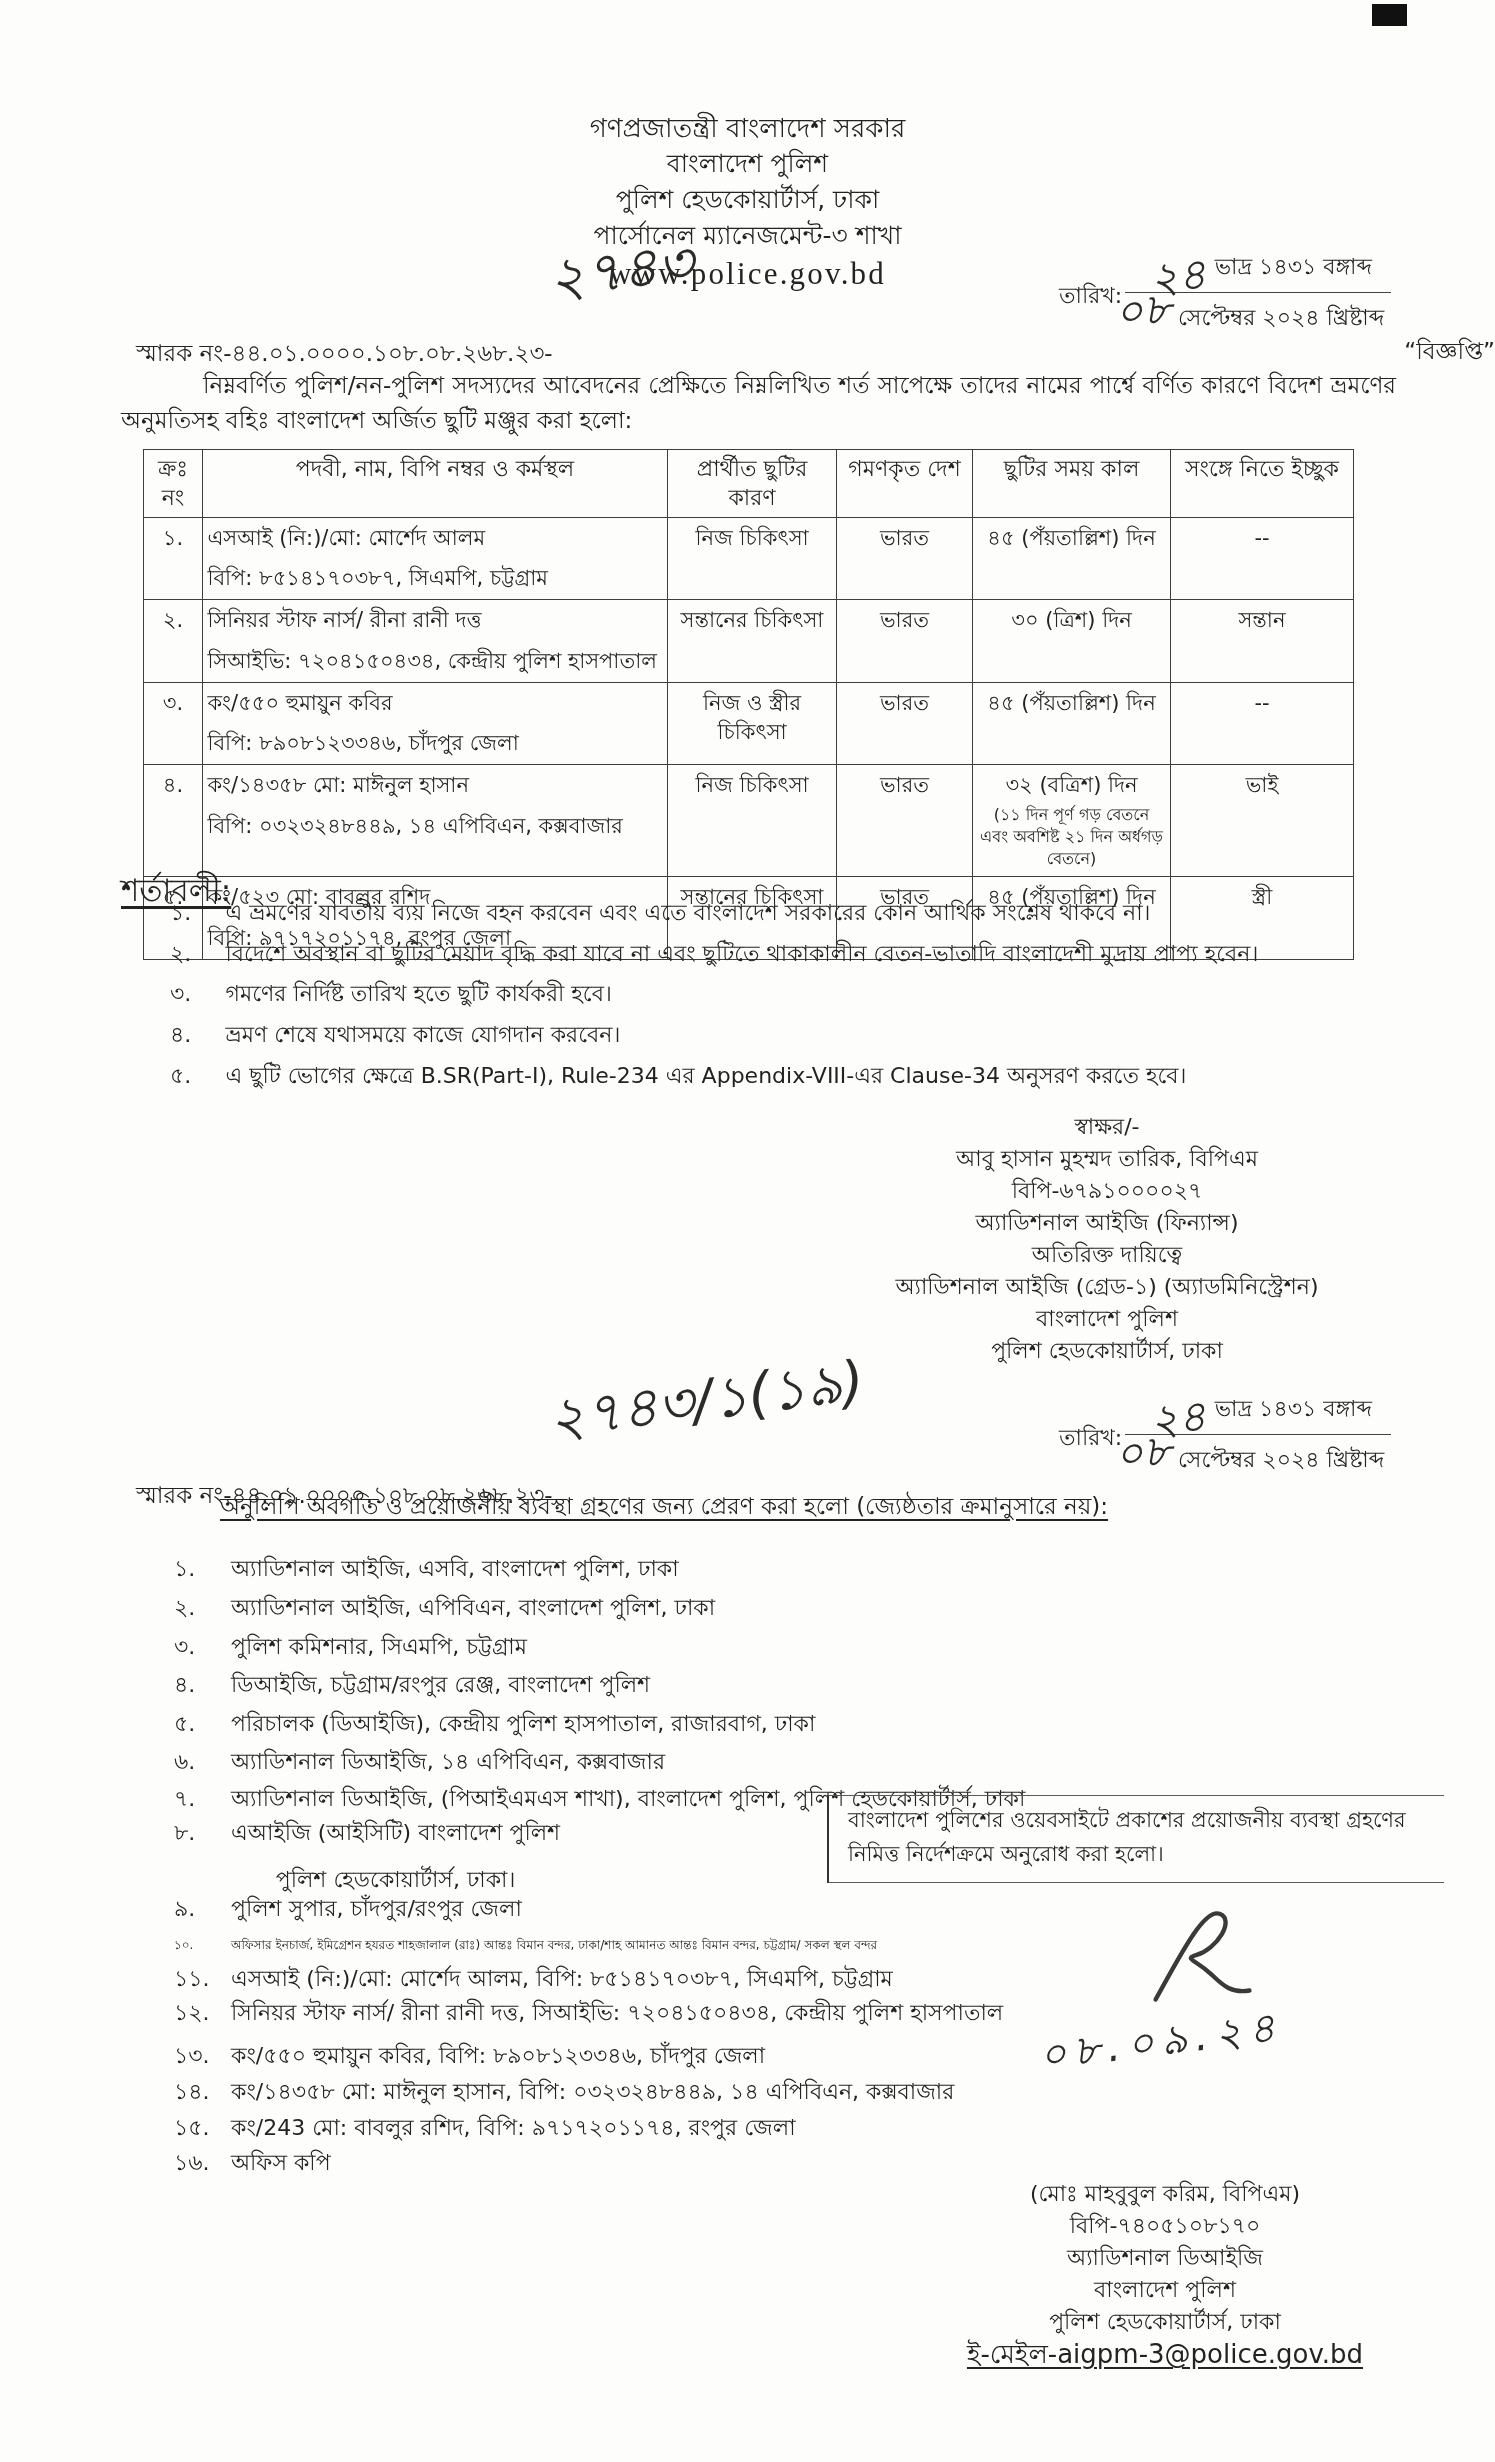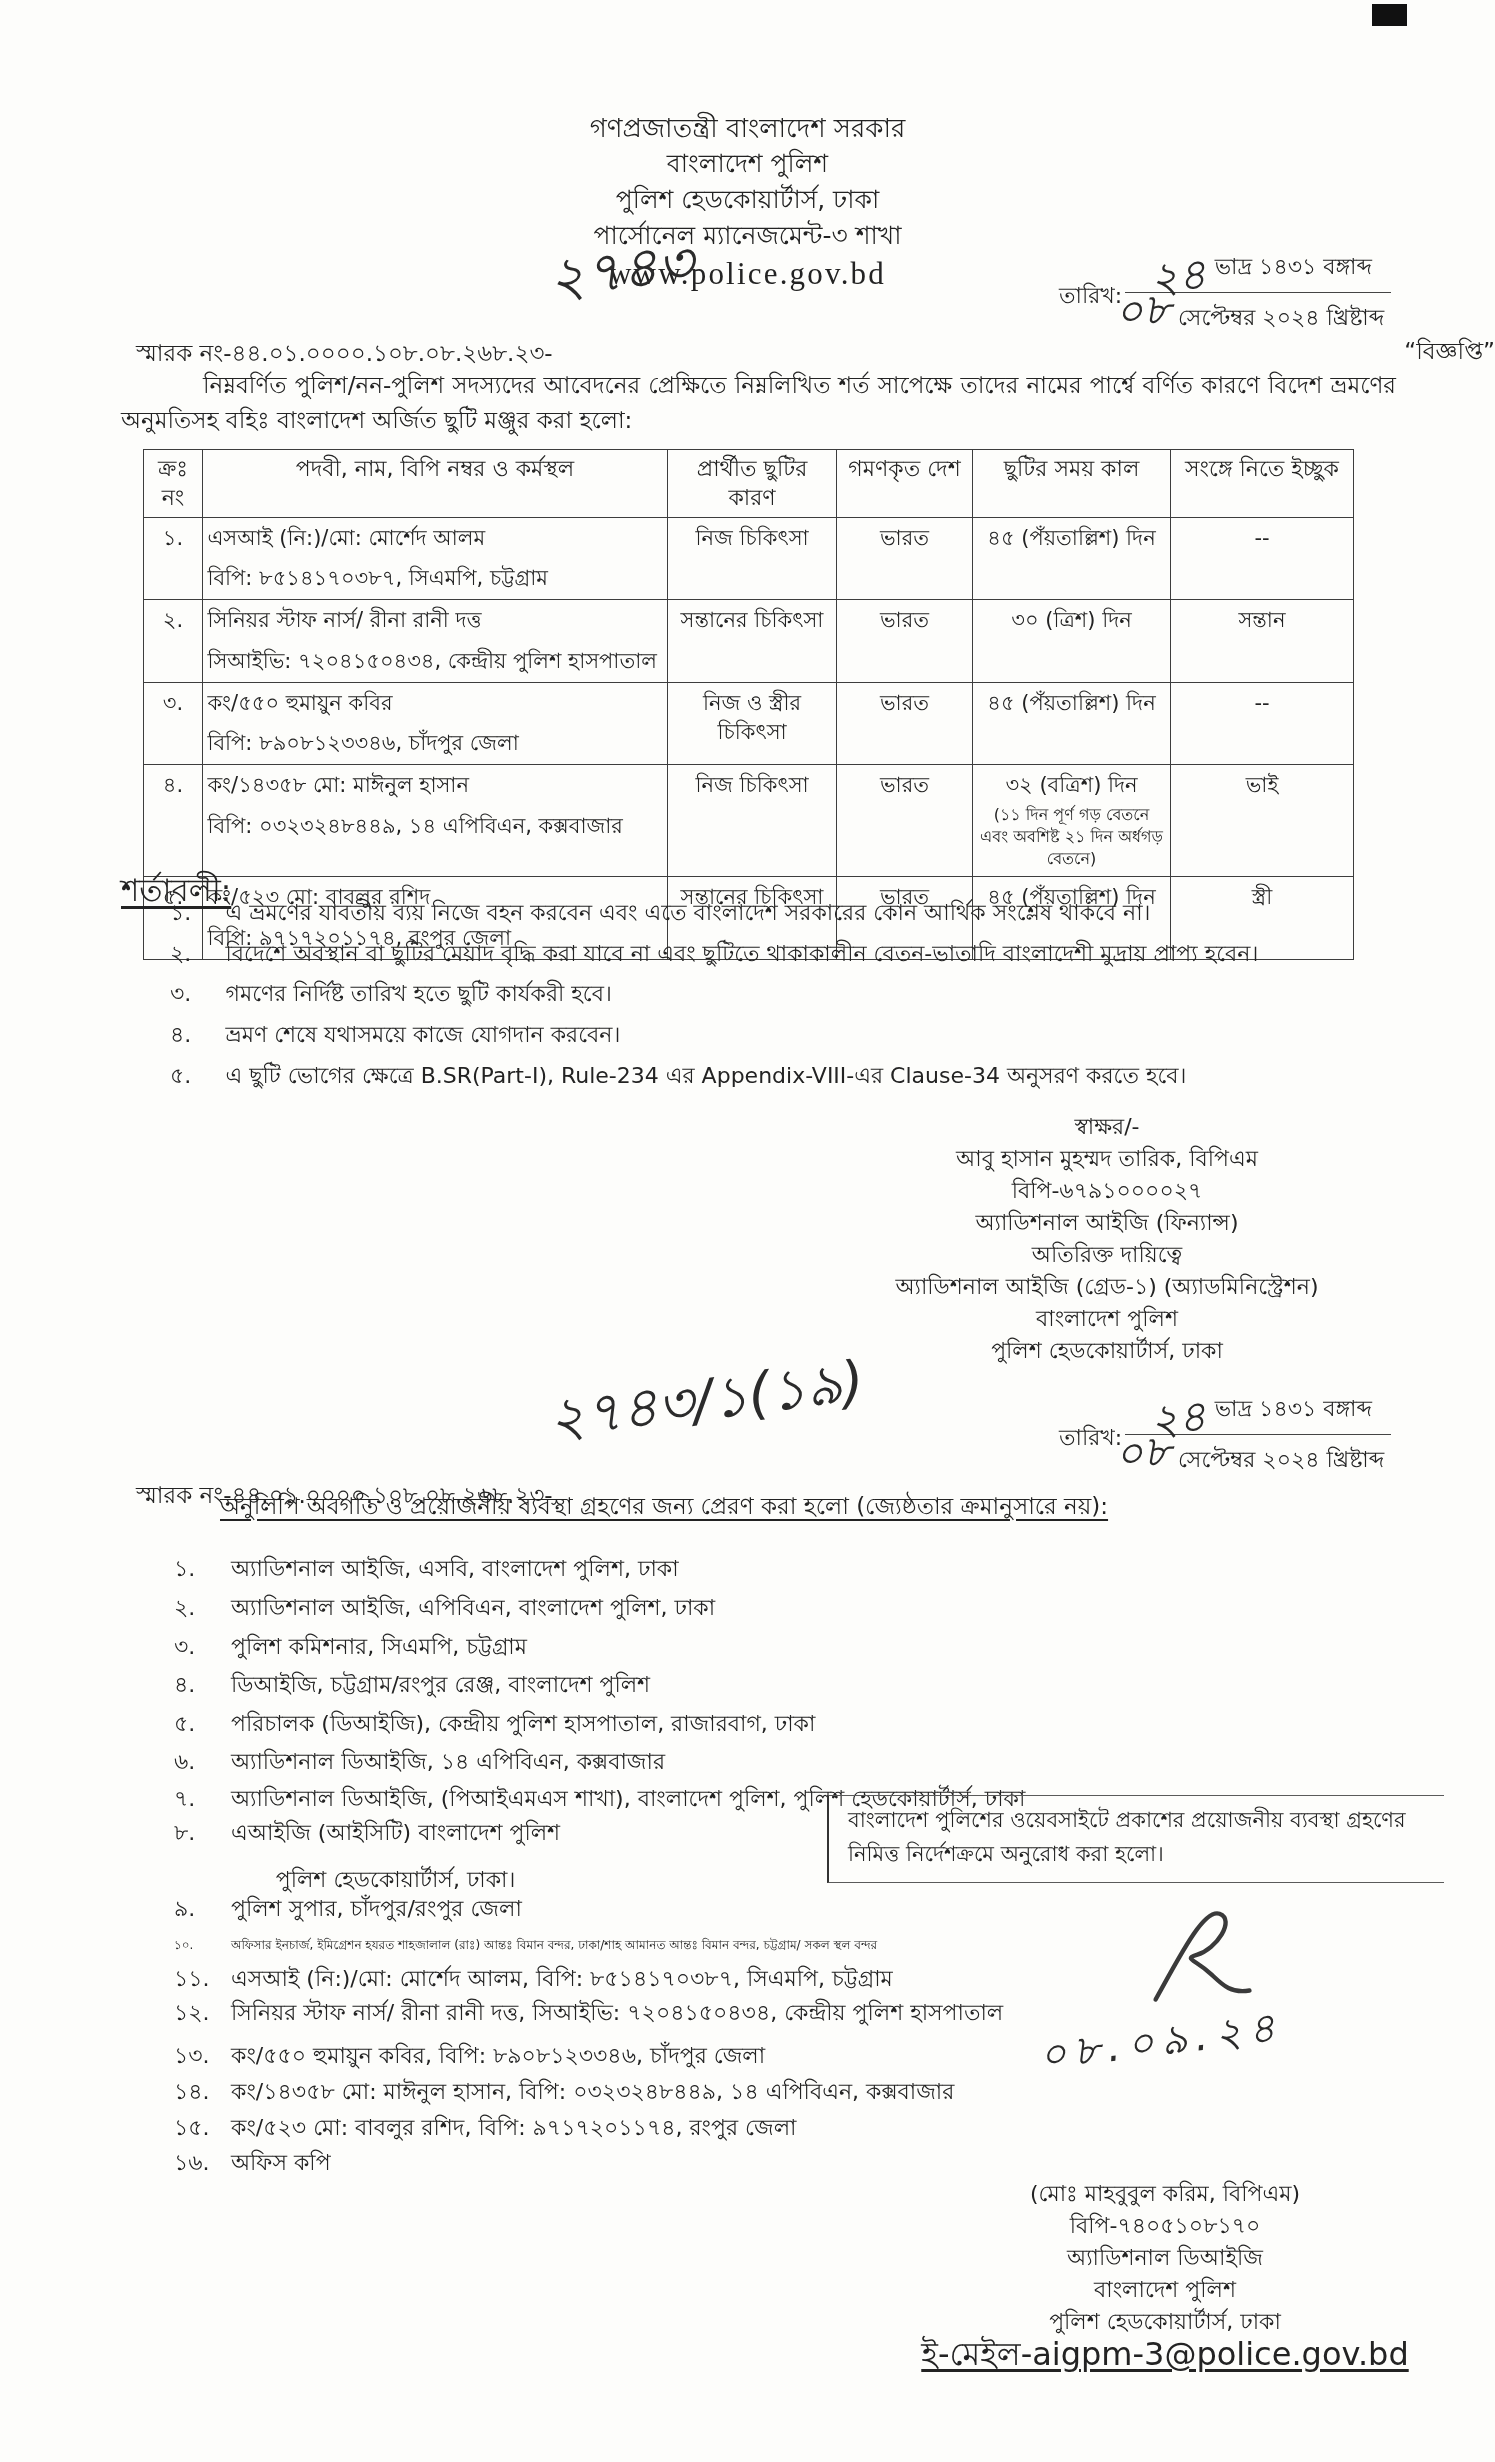--- a/index.html
+++ b/index.html
@@ -55,21 +55,21 @@
   .dist-item{position:absolute;display:flex;font-size:22px;line-height:28px;}
   .dist-item .dnum{width:57px;flex:none;}
   .dist-item.small{font-size:12px;}
   .dline2{margin-top:19px;text-align:center;}
 
   .note-box{border-left:2.2px solid #333;border-top:1.5px solid #5a5a5a;border-bottom:1.5px solid #5a5a5a;
       padding:7.3px 10.3px 10.3px 19px;font-size:21px;line-height:34px;}
 
   .hw-date{font-size:41px;letter-spacing:7.3px;transform:rotate(-7deg);white-space:nowrap;}
   .corner-mark{background:#111;}
-  .email{text-decoration:underline;text-underline-offset:4.4px;font-size:32px;}
+  .email{text-decoration:underline;text-underline-offset:4.4px;font-size:26px;}
 </style>
 </head>
 <body>
 
 <div class="page">
 
   <div class="abs corner-mark" style="left:1372px;top:4.4px;width:35px;height:22px;"></div>
 
   <div class="abs hdr">
     <div class="l1">গণপ্রজাতন্ত্রী বাংলাদেশ সরকার</div>
@@ -303,21 +303,21 @@
   <div class="dist-item" style="left:174px;top:2042px;">
     <span class="dnum">১৩.</span>
     <span>কং/৫৫০ হুমায়ুন কবির, বিপি: ৮৯০৮১২৩৩৪৬, চাঁদপুর জেলা</span>
   </div>
   <div class="dist-item" style="left:174px;top:2078px;">
     <span class="dnum">১৪.</span>
     <span>কং/১৪৩৫৮ মো: মাঈনুল হাসান, বিপি: ০৩২৩২৪৮৪৪৯, ১৪ এপিবিএন, কক্সবাজার</span>
   </div>
   <div class="dist-item" style="left:174px;top:2114px;">
     <span class="dnum">১৫.</span>
-    <span>কং/৫২৩ মো: বাবলুর রশিদ, বিপি: ৯৭১৭২০১১৭৪, রংপুর জেলা</span>
+    <span>কং/243 মো: বাবলুর রশিদ, বিপি: ৯৭১৭২০১১৭৪, রংপুর জেলা</span>
   </div>
   <div class="dist-item" style="left:174px;top:2149px;">
     <span class="dnum">১৬.</span>
     <span>অফিস কপি</span>
   </div>
 
   <div class="abs" style="left:1143px;top:1905px;transform:rotate(8deg);">
     <svg width="147" height="110" viewBox="0 0 200 150">
       <path d="M25 140 C 55 60, 75 8, 95 12 C 118 17, 98 60, 72 72 C 55 80, 70 78, 95 95 C 112 107, 125 118, 150 110" fill="none" stroke="#3a3a3a" stroke-width="6" stroke-linecap="round"></path>
     </svg>

